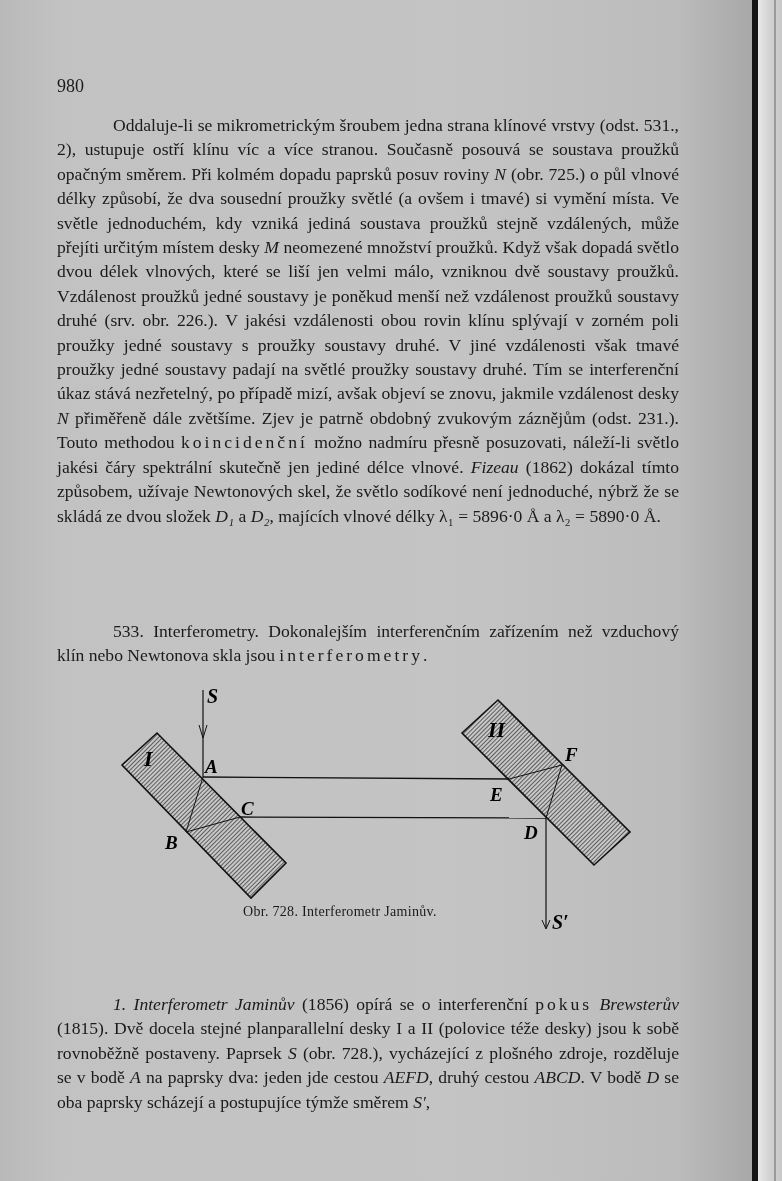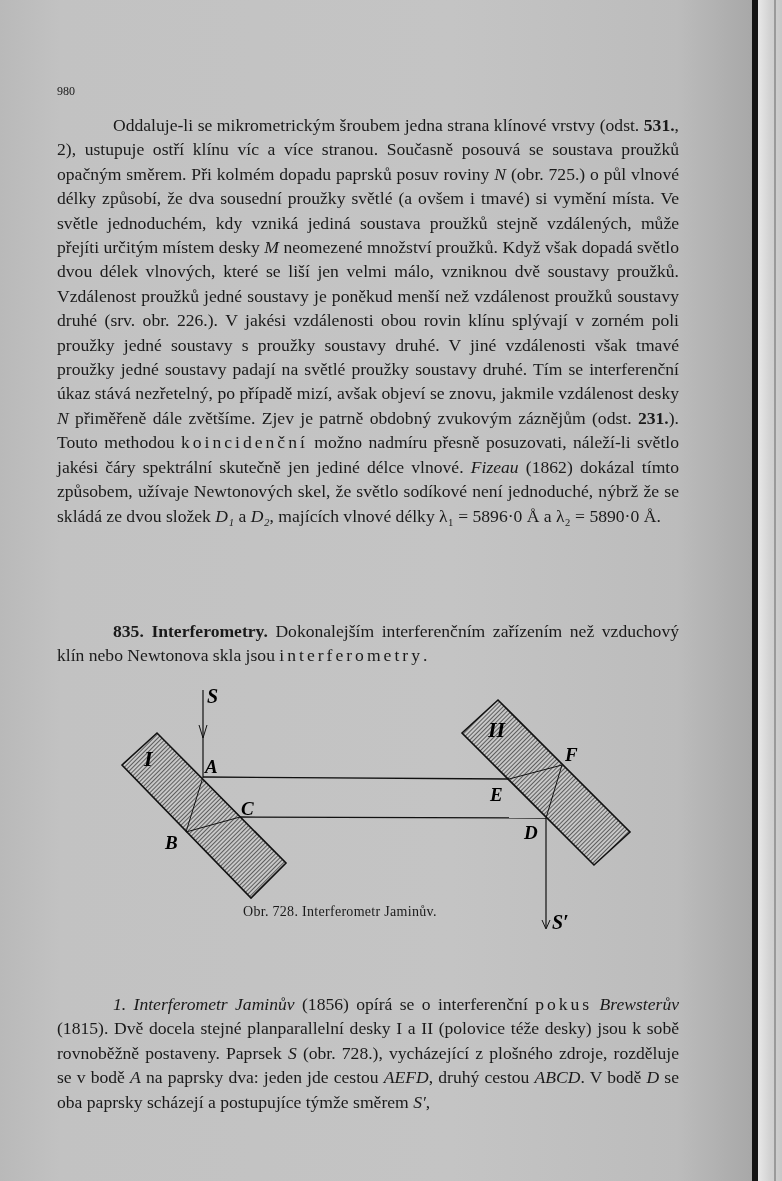--- a/index.html
+++ b/index.html
@@ -18,32 +18,32 @@
     background: #141414;
   }
   .next-page {
     position: absolute; left: 758px; top: 0; width: 24px; height: 1181px;
     background: linear-gradient(90deg, #e8e8e8 0%, #d2d2d2 50%, #c8c8c8 100%);
   }
   .next-page .crease {
     position: absolute; left: 16px; top: 0; width: 2px; height: 1181px; background: #9a9a9a;
   }
   .page-number {
-    position: absolute; left: 57px; top: 76px; font-size: 12px; margin-top: 8px;
+    position: absolute; left: 57px; top: 76px; font-size: 18px;
   }
   .text-block {
     position: absolute; left: 57px; width: 622px;
     font-size: 17.6px; line-height: 24.4px; text-align: justify;
   }
   .text-block p { margin: 0; text-indent: 56px; }
   .p1 { top: 113px; }
   .p2 { top: 619px; }
   .p3 { top: 992px; }
   .sp { letter-spacing: 3px; }
-  b { font-weight: bold; }
+  b { font-weight: normal; }
   i { font-style: italic; }
   .figure {
     position: absolute; left: 0; top: 680px; width: 752px; height: 260px;
   }
   .figure svg { position: absolute; left: 0; top: 0; }
   .caption {
     position: absolute; left: 243px; top: 904px; font-size: 14px; letter-spacing: 0.3px;
   }
   .lbl { font-family: "Liberation Serif", serif; font-style: italic; font-weight: bold; }
 </style>
@@ -59,21 +59,21 @@
 <div class="page-number">980</div>
 
 <div class="text-block p1">
   <p>
     <span>Oddaluje-li se mikrometrickým šroubem jedna strana klínové vrstvy (odst. </span><b>531.</b><span>, 2), ustupuje ostří klínu víc a více stranou. Současně posouvá se soustava proužků opačným směrem. Při kolmém dopadu paprsků posuv roviny </span><i>N</i><span> (obr. 725.) o půl vlnové délky způsobí, že dva sousední proužky světlé (a ovšem i tmavé) si vymění místa. Ve světle jednoduchém, kdy vzniká jediná soustava proužků stejně vzdálených, může přejíti určitým místem desky </span><i>M</i><span> neomezené množství proužků. Když však dopadá světlo dvou délek vlnových, které se liší jen velmi málo, vzniknou dvě soustavy proužků. Vzdálenost proužků jedné soustavy je poněkud menší než vzdálenost proužků soustavy druhé (srv. obr. 226.). V jakési vzdálenosti obou rovin klínu splývají v zorném poli proužky jedné soustavy s proužky soustavy druhé. V jiné vzdálenosti však tmavé proužky jedné soustavy padají na světlé proužky soustavy druhé. Tím se interferenční úkaz stává nezřetelný, po případě mizí, avšak objeví se znovu, jakmile vzdálenost desky </span><i>N</i><span> přiměřeně dále zvětšíme. Zjev je patrně obdobný zvukovým záznějům (odst. </span><b>231.</b><span>). Touto methodou </span><span class="sp">koincidenční</span><span> možno nadmíru přesně posuzovati, náleží-li světlo jakési čáry spektrální skutečně jen jediné délce vlnové. </span><i>Fizeau</i><span> (1862) dokázal tímto způsobem, užívaje Newtonových skel, že světlo sodíkové není jednoduché, nýbrž že se skládá ze dvou složek </span><i>D₁</i><span> a </span><i>D₂</i><span>, majících vlnové délky </span><span>λ₁ = 5896·0 Å a λ₂ = 5890·0 Å.</span>
   </p>
 </div>
 
 <div class="text-block p2">
   <p>
-    <b>835. Interferometry.</b><span> Dokonalejším interferenčním zařízením než vzduchový klín nebo Newtonova skla jsou </span><span class="sp">interferometry</span><span>.</span>
+    <b>533. Interferometry.</b><span> Dokonalejším interferenčním zařízením než vzduchový klín nebo Newtonova skla jsou </span><span class="sp">interferometry</span><span>.</span>
   </p>
 </div>
 
 <div class="figure">
   <svg width="752" height="260" viewBox="0 680 752 260">
     <defs>
       <pattern id="hatch" patternUnits="userSpaceOnUse" width="3" height="3" patternTransform="rotate(45)">
         <rect width="3" height="3" fill="#c8c8c8"></rect>
         <line x1="0" y1="0" x2="0" y2="3" stroke="#222" stroke-width="1.3"></line>
       </pattern>

